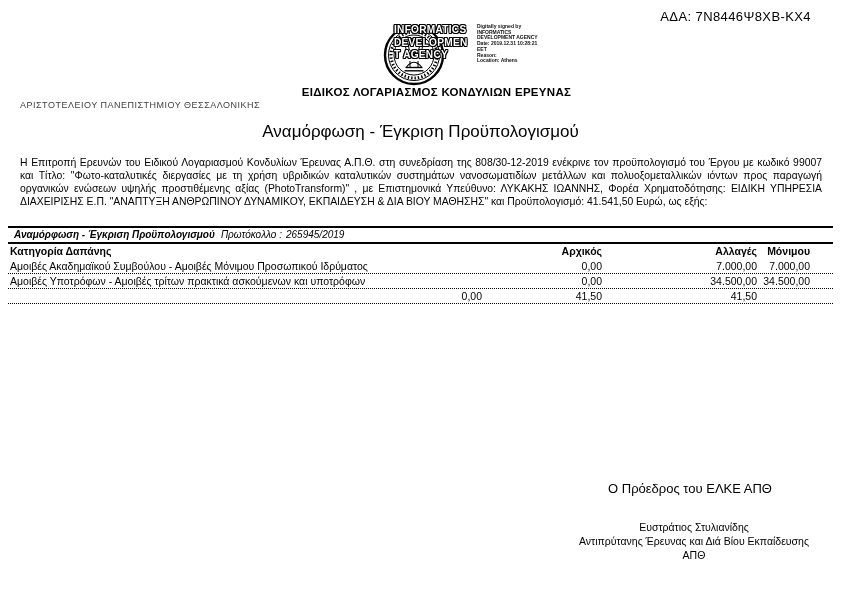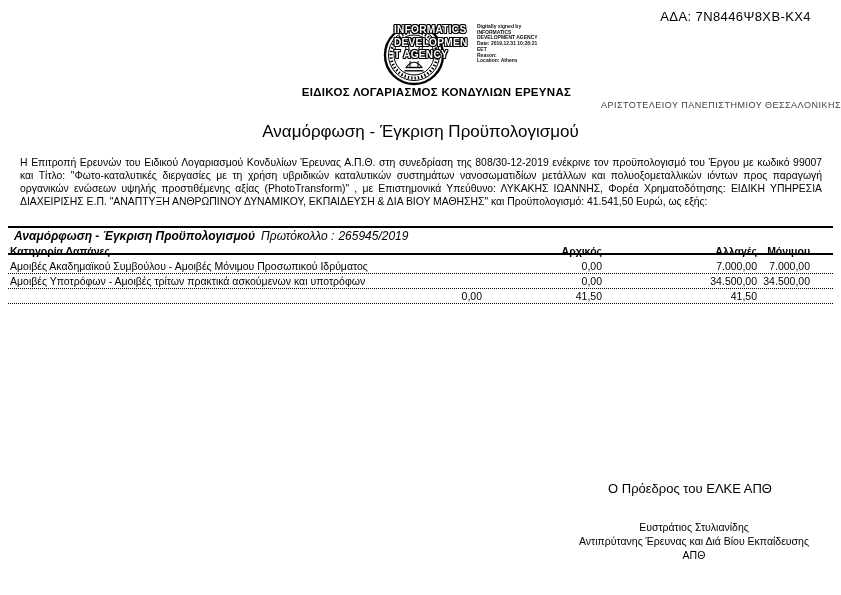--- a/index.html
+++ b/index.html
@@ -14,29 +14,29 @@
     font-weight:700;font-size:11.5px;line-height:12.6px;letter-spacing:.3px;
     color:#fff;transform:scaleX(.88);transform-origin:left top;
     text-shadow:-1px -1px 0 #000,1px -1px 0 #000,-1px 1px 0 #000,1px 1px 0 #000,0 1px 0 #000,0 -1px 0 #000,1px 0 0 #000,-1px 0 0 #000;
   }
   .stamp-small{
     position:absolute;left:477px;top:24px;font-weight:700;
     font-size:5px;line-height:5.7px;letter-spacing:0;color:#111;
   }
   .org1{position:absolute;left:32px;right:0;top:86px;text-align:center;
     font-weight:700;font-size:11.5px;letter-spacing:.3px;}
-  .org2{position:absolute;left:20px;right:0;top:100px;text-align:right;
+  .org2{position:absolute;left:20px;right:0;top:100px;text-align:left;
     font-size:9px;color:#3f3f3f;letter-spacing:.5px;}
   .title{position:absolute;left:0;right:0;top:122px;text-align:center;font-size:17px;}
   .body-par{position:absolute;left:20px;right:19px;top:156px;margin:0;
     font-size:10.4px;line-height:13px;text-align:justify;}
   .bar{
     position:absolute;left:8px;width:819px;top:226px;
     border-top:2px solid #000;border-bottom:2px solid #000;
-    padding:1px 0 10px 6px;font-size:12px;font-style:italic;white-space:nowrap;
+    padding:1px 0 2px 6px;font-size:10px;font-style:italic;white-space:nowrap;
   }
   .bar-title{font-weight:700;margin-right:6px;}
   .bar-proto{margin-right:4px;}
   .btable{position:absolute;left:8px;width:825px;top:243px;font-size:10.5px;}
   .t-row{display:grid;grid-template-columns:1fr 120px 155px 53px;
     padding:0 23px 1px 2px;align-items:end;height:13px;}
   .t-row.t-head{font-weight:700;height:14px;padding-bottom:2px;}
   .t-row.t-data{border-bottom:1px dotted #000;}
   .c.num{text-align:right;}
   .c.cat{white-space:nowrap;overflow:hidden;}
@@ -92,21 +92,21 @@
   <div class="title">Αναμόρφωση - Έγκριση Προϋπολογισμού</div>
 
   <p class="body-par">Η Επιτροπή Ερευνών του Ειδικού Λογαριασμού Κονδυλίων Έρευνας Α.Π.Θ. στη συνεδρίαση της 808/30-12-2019 ενέκρινε τον προϋπολογισμό του Έργου με κωδικό 99007 και Τίτλο: "Φωτο-καταλυτικές διεργασίες με τη χρήση υβριδικών καταλυτικών συστημάτων νανοσωματιδίων μετάλλων και πολυοξομεταλλικών ιόντων προς παραγωγή οργανικών ενώσεων υψηλής προστιθέμενης αξίας (PhotoTransform)" , με Επιστημονικά Υπεύθυνο: ΛΥΚΑΚΗΣ ΙΩΑΝΝΗΣ, Φορέα Χρηματοδότησης: ΕΙΔΙΚΗ ΥΠΗΡΕΣΙΑ ΔΙΑΧΕΙΡΙΣΗΣ Ε.Π. "ΑΝΑΠΤΥΞΗ ΑΝΘΡΩΠΙΝΟΥ ΔΥΝΑΜΙΚΟΥ, ΕΚΠΑΙΔΕΥΣΗ &amp; ΔΙΑ ΒΙΟΥ ΜΑΘΗΣΗΣ" και Προϋπολογισμό: 41.541,50 Ευρώ, ως εξής:</p>
 
   <div class="bar">
     <span class="bar-title">Αναμόρφωση - Έγκριση Προϋπολογισμού</span><span class="bar-proto">Πρωτόκολλο :</span><span>265945/2019</span>
   </div>
 
   <div class="btable">
     <div class="t-row t-head">
-      <div class="c cat">Κατηγορία Δαπάνες</div>
+      <div class="c cat">Κατηγορία Δαπάνης</div>
       <div class="c num">Αρχικός</div>
       <div class="c num">Αλλαγές</div>
       <div class="c num">Μόνιμου</div>
     </div>
     <div class="t-row t-data">
       <div class="c cat">Αμοιβές Ακαδημαϊκού Συμβούλου - Αμοιβές Μόνιμου Προσωπικού Ιδρύματος</div>
       <div class="c num">0,00</div>
       <div class="c num">7.000,00</div>
       <div class="c num">7.000,00</div>
     </div>

